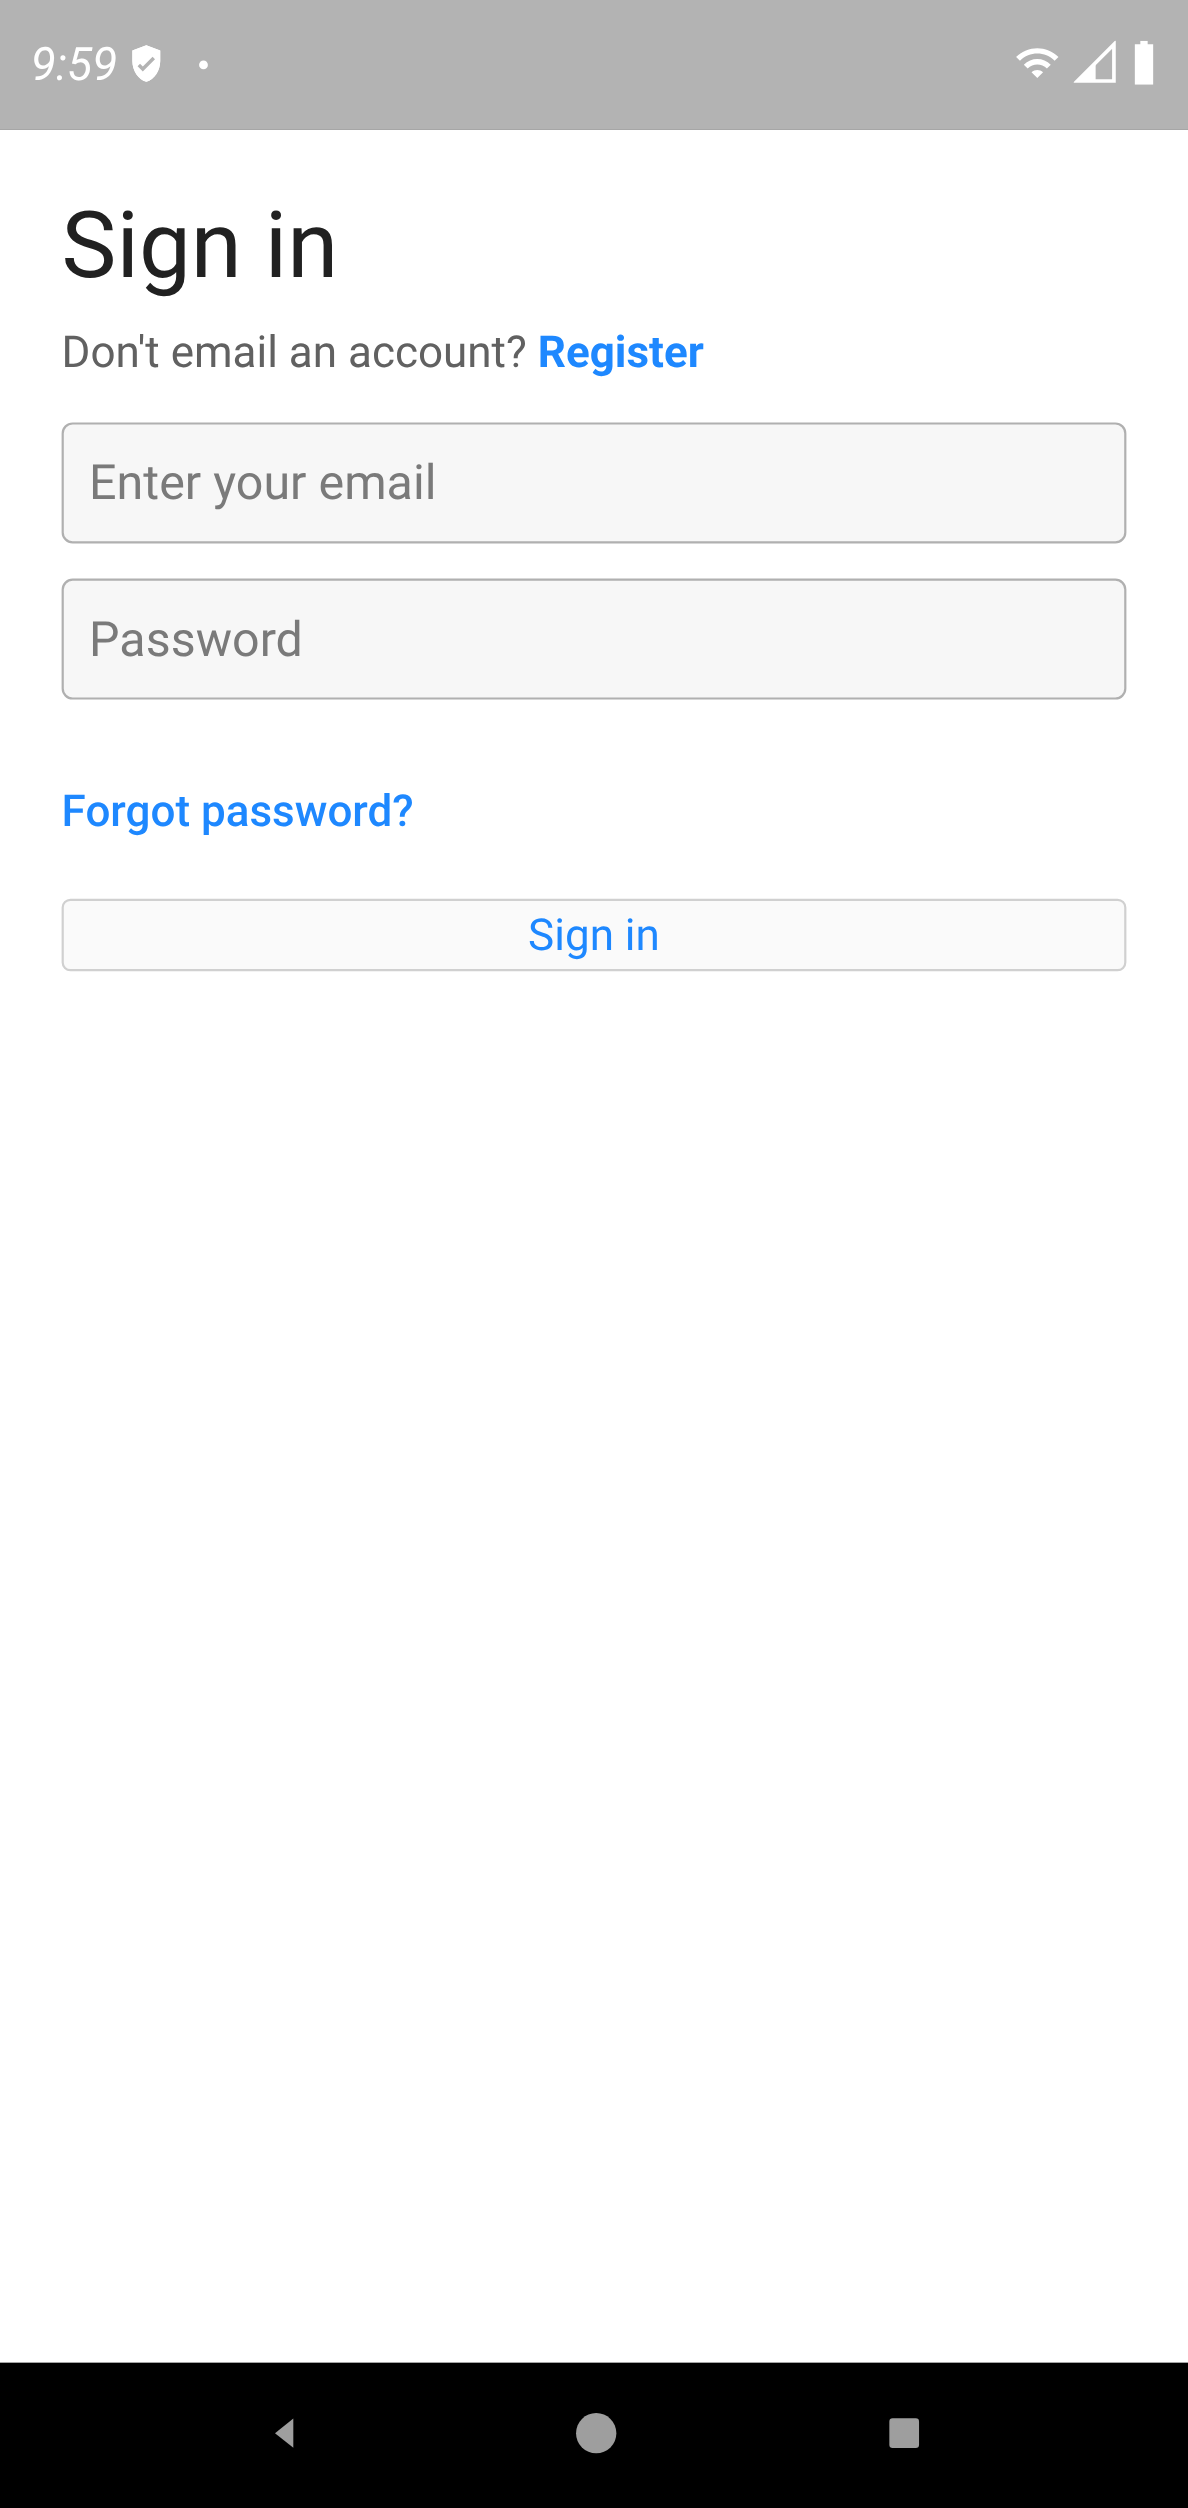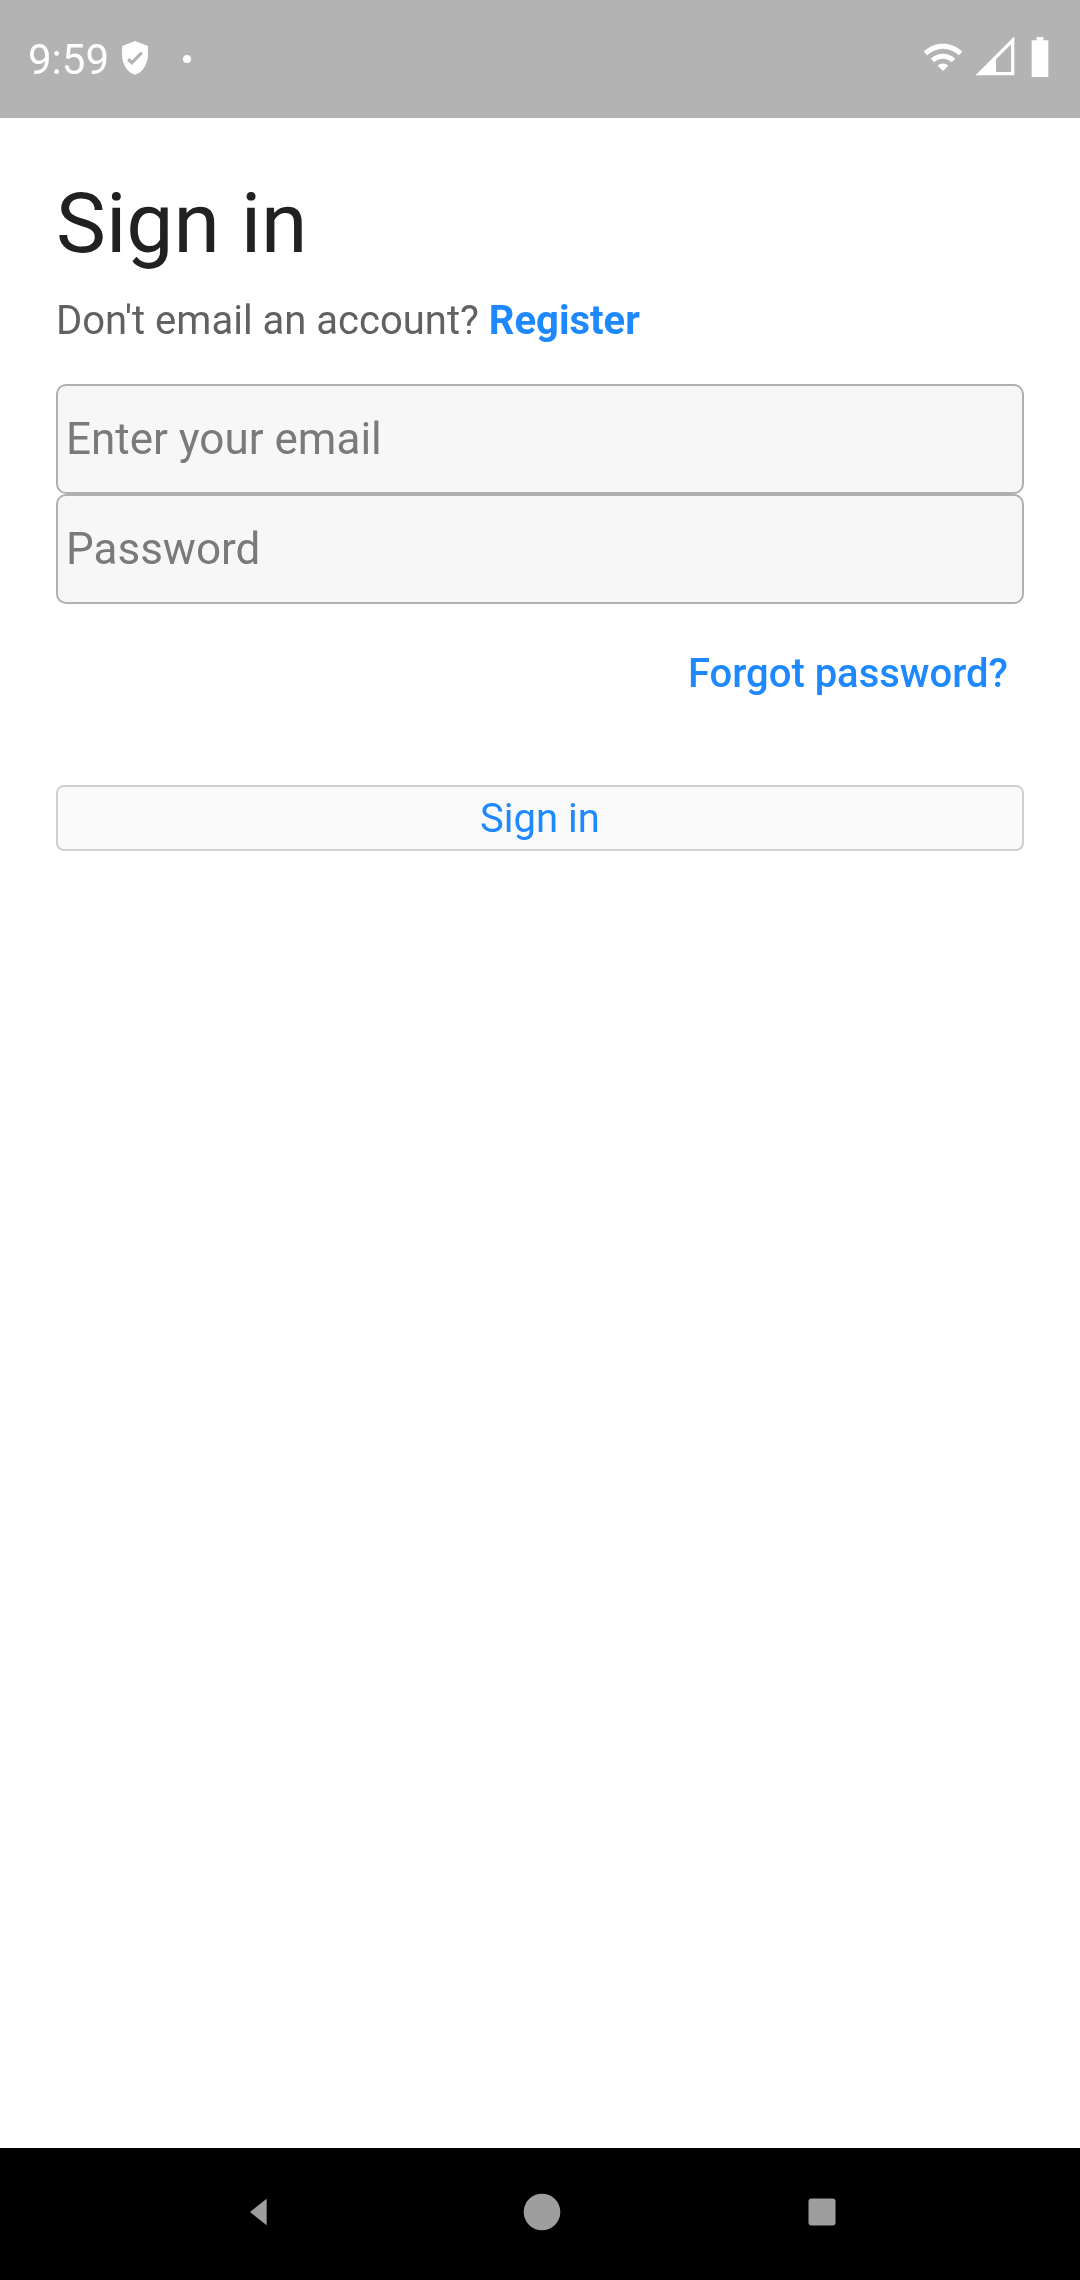--- a/index.html
+++ b/index.html
@@ -21,20 +21,21 @@
       display: flex;
       align-items: center;
       justify-content: space-between;
       padding: 0 28px;
       color: #fff;
     }
     .status-left {
       display: flex;
       align-items: center;
       gap: 7px;
+      font-style: italic;
     }
     .status-time {
       font-size: 42px;
       font-weight: 400;
     }
     .shield-icon svg {
       width: 38px;
       height: 38px;
       fill: #fff;
     }
@@ -85,29 +86,29 @@
       font-weight: 700;
     }
     .input-field {
       width: 100%;
       height: 110px;
       border: 2px solid #b0b0b0;
       border-radius: 10px;
       background: #f7f7f7;
       font-size: 44px;
       color: #212121;
-      padding: 0 8px;
+      padding: 0 23px;
+      margin-bottom: 32px;
       outline: none;
     }
     .input-field::placeholder {
       color: #7a7a7a;
     }
     .forgot-row {
-      text-align: right;
-      margin: 46px 16px 88px 0;
+      margin: 46px 16px 56px 0;
     }
     .forgot-link {
       color: #1e88ff;
       font-size: 40px;
       font-weight: 500;
     }
     .signin-button {
       width: 100%;
       height: 66px;
       border: 2px solid #d0d0d0;

